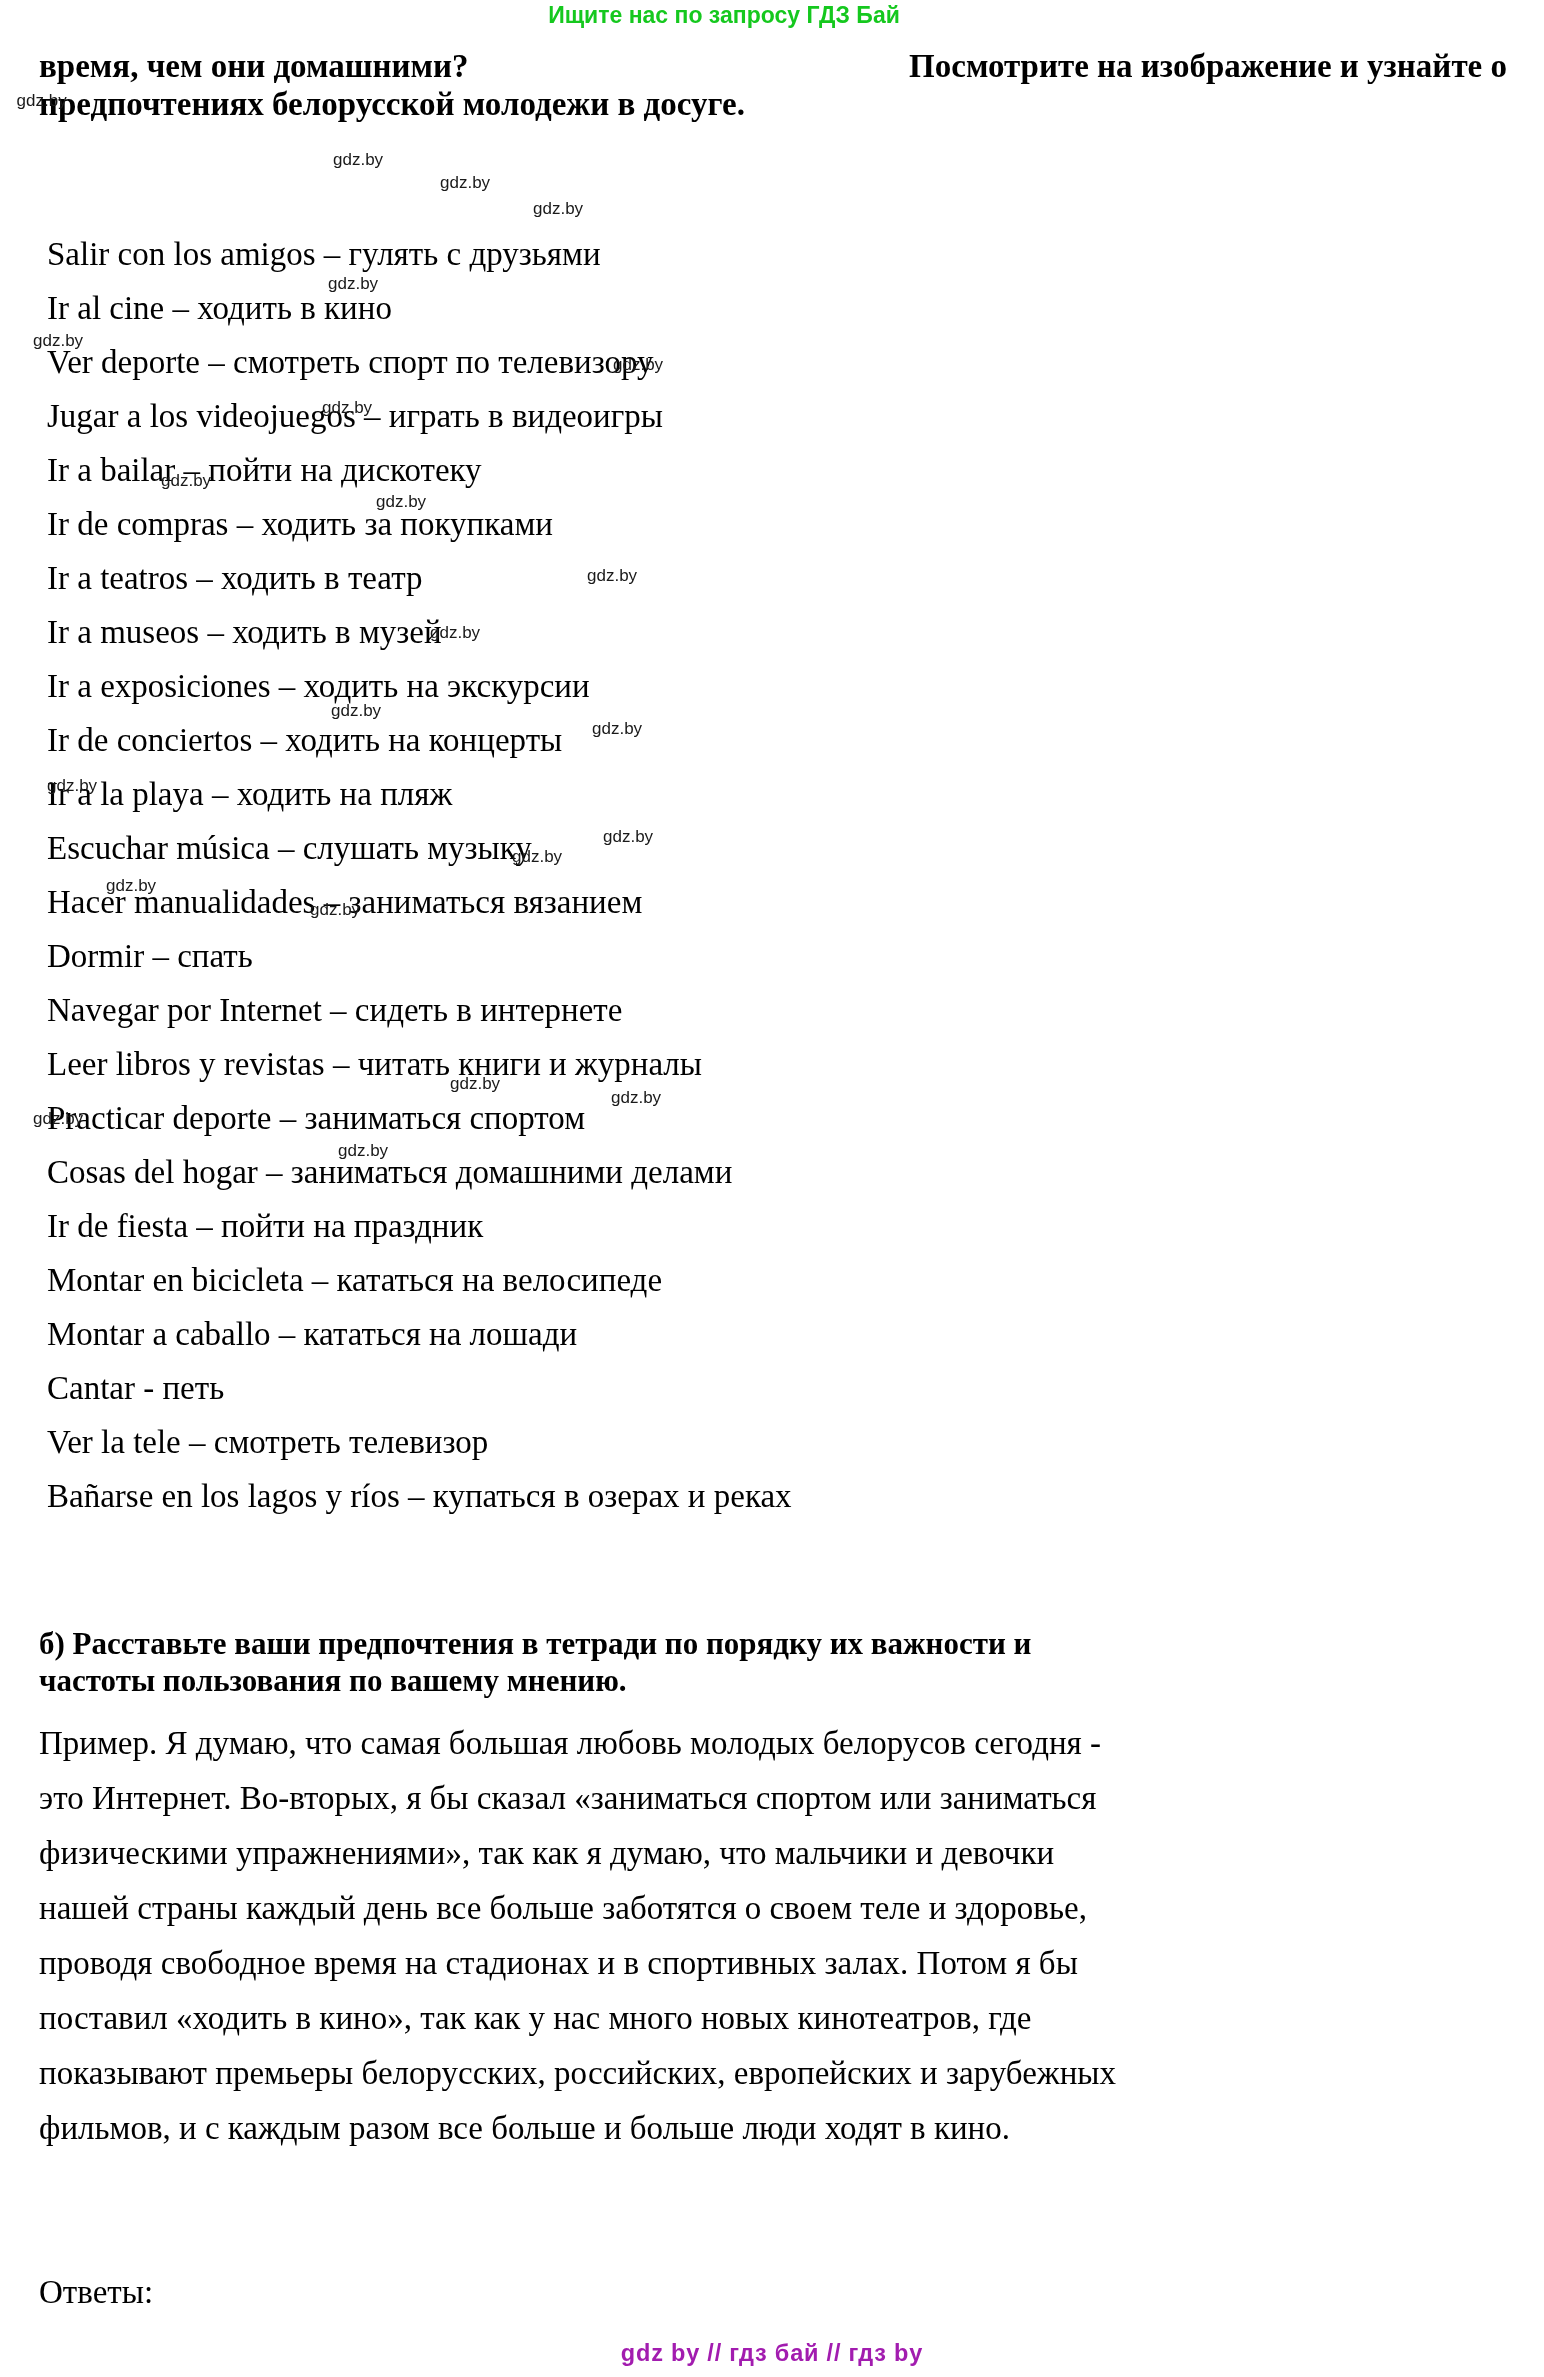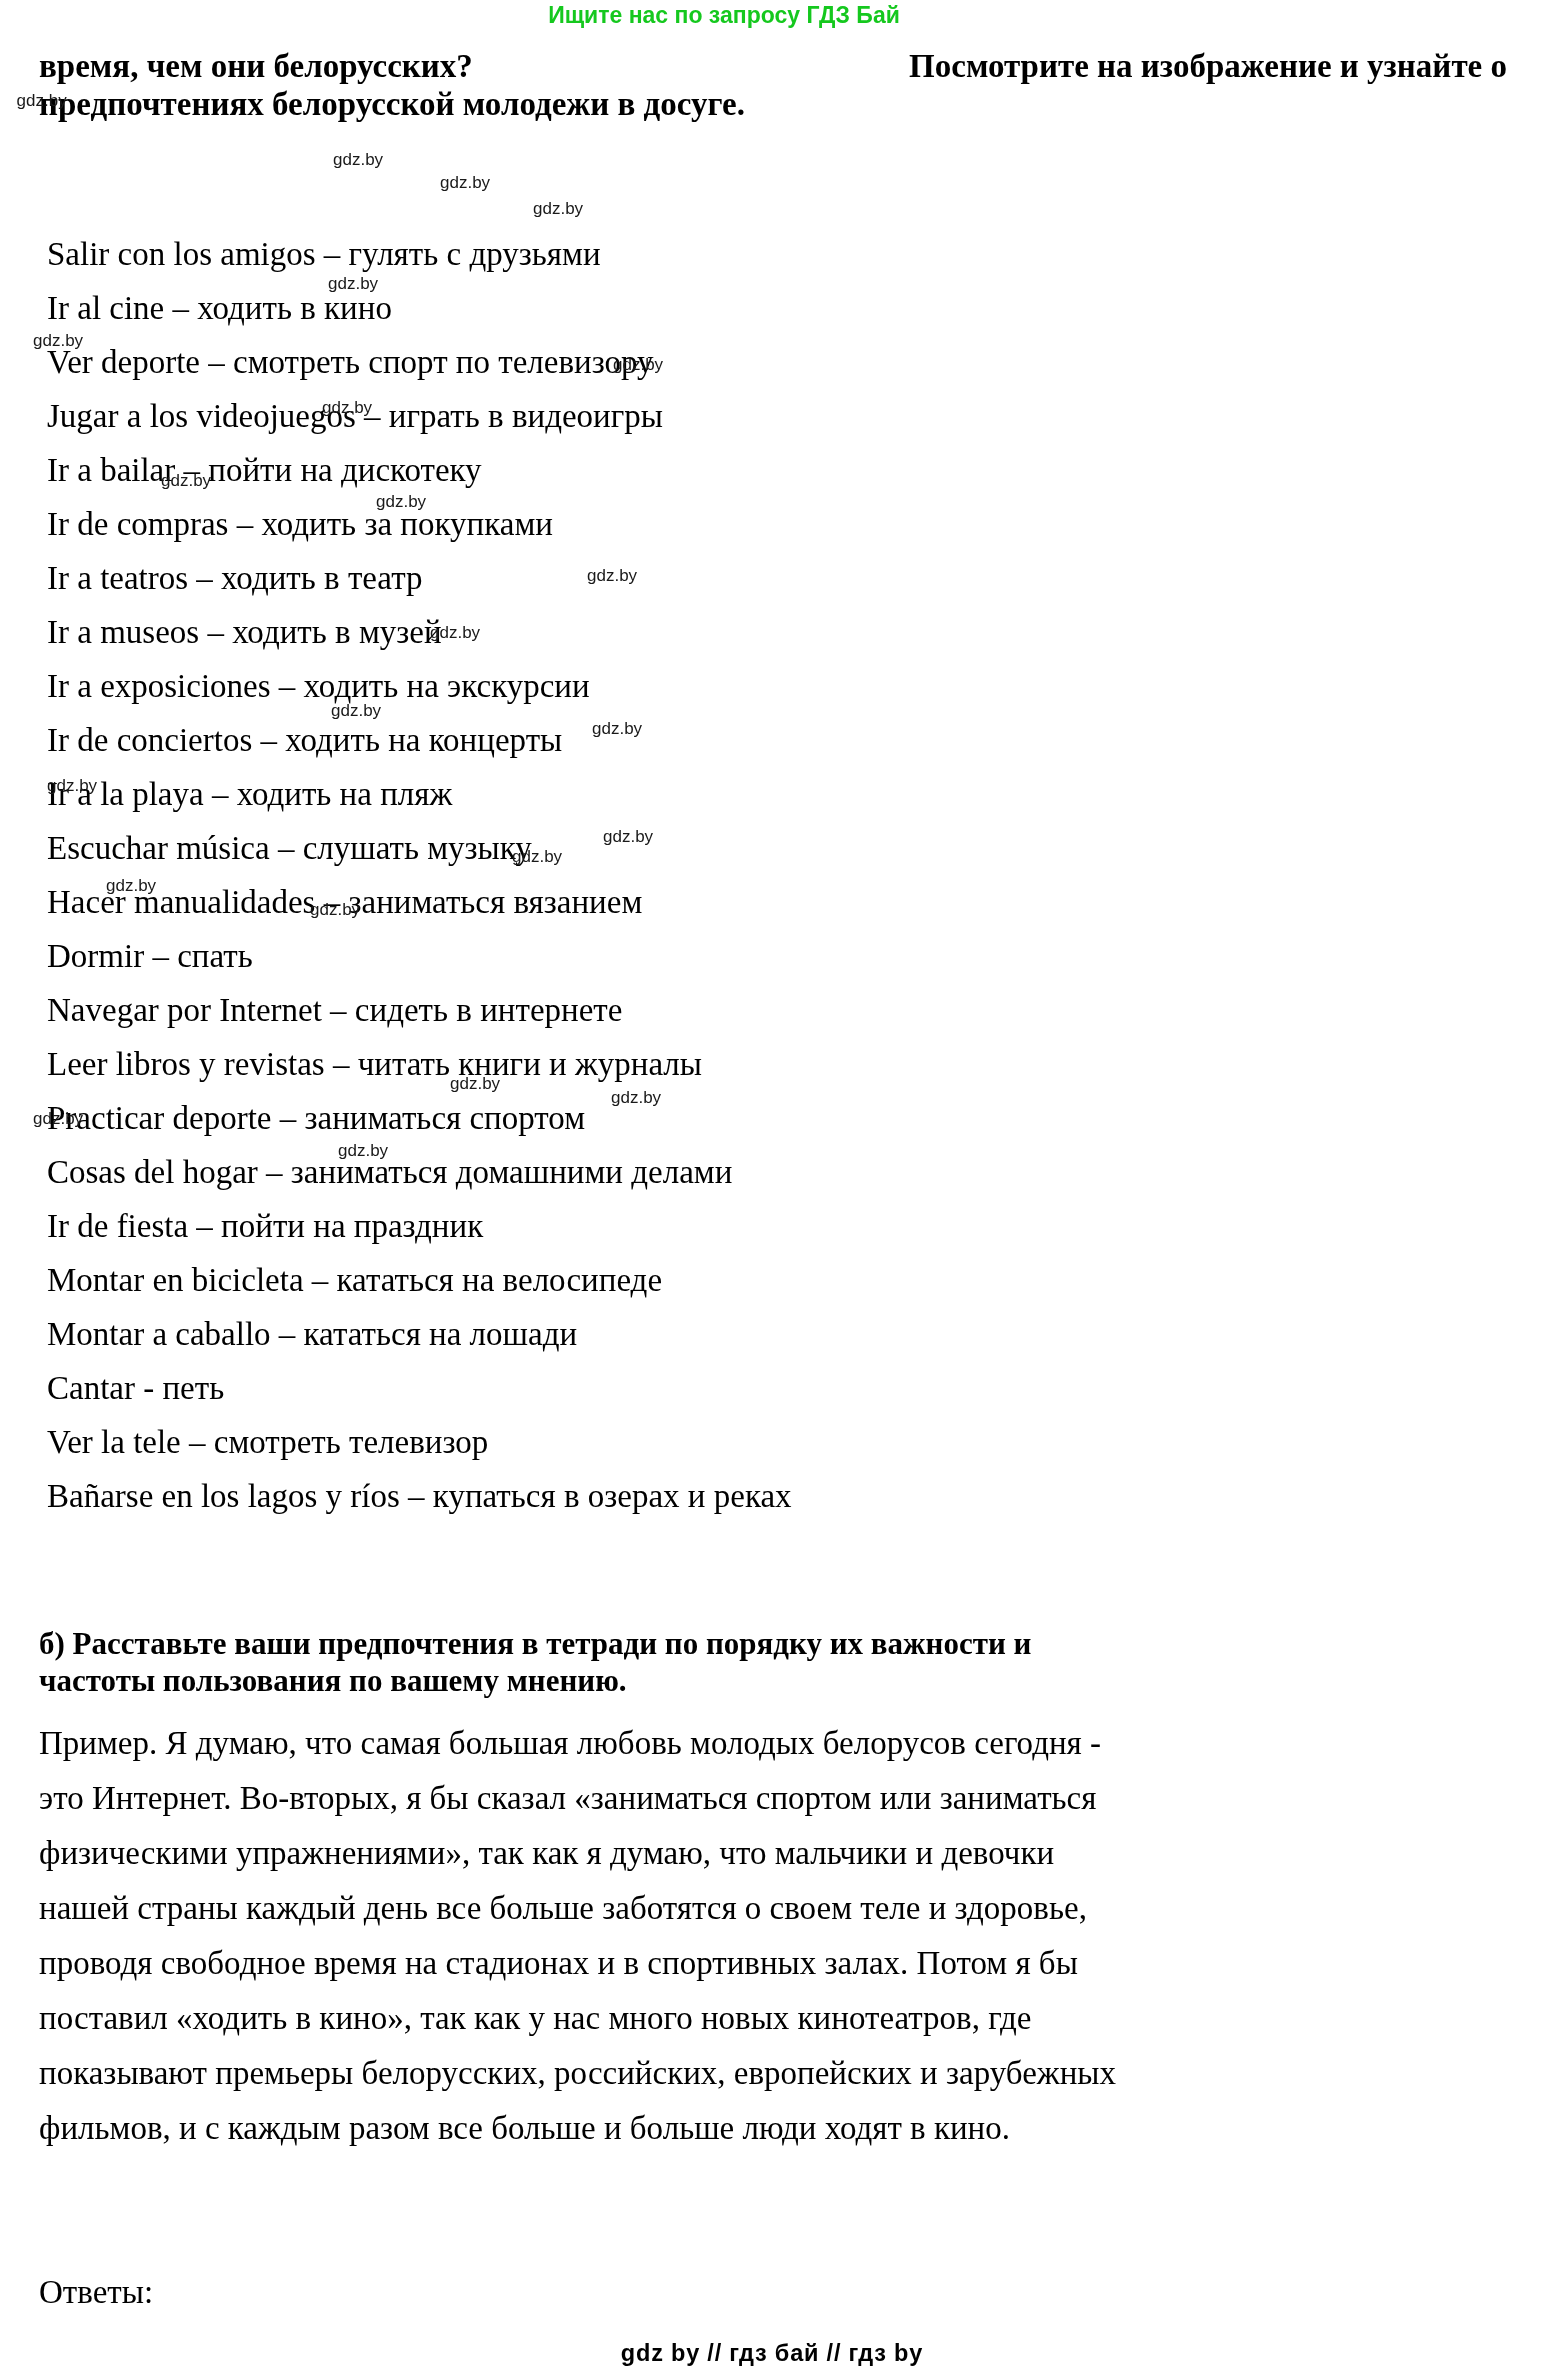--- a/index.html
+++ b/index.html
@@ -113,21 +113,21 @@
   
   .footer {
     position: absolute;
     top: 2340px;
     left: 0;
     width: 1544px;
     text-align: center;
     font-family: "Liberation Sans", "DejaVu Sans", sans-serif;
     font-size: 23.5px;
     font-weight: 600;
-    color: #000000;
+    color: #a21caf;
     letter-spacing: 0.8px;
   }
 
   
   .wm {
     position: absolute;
     font-family: "Liberation Sans", "DejaVu Sans", sans-serif;
     font-size: 17px;
     color: #1a1a1a;
     white-space: nowrap;
@@ -135,21 +135,21 @@
 </style>
 </head>
 <body>
 
 <div id="page">
 
   <div class="promo">Ищите нас по запросу ГДЗ Бай</div>
 
   <div class="heading-block">
     <span class="hl stretch">
-      <span>время, чем они белорусских?</span>
+      <span>время, чем они домашними?</span>
       <span>Посмотрите на изображение и узнайте о</span>
     </span>
     <span class="hl">предпочтениях белорусской молодежи в досуге.</span>
   </div>
 
   <div id="vocab">
     <div class="vocab-line">Salir con los amigos – гулять с друзьями</div>
     <div class="vocab-line">Ir al cine – ходить в кино</div>
     <div class="vocab-line">Ver deporte – смотреть спорт по телевизору</div>
     <div class="vocab-line">Jugar a los videojuegos – играть в видеоигры</div>

